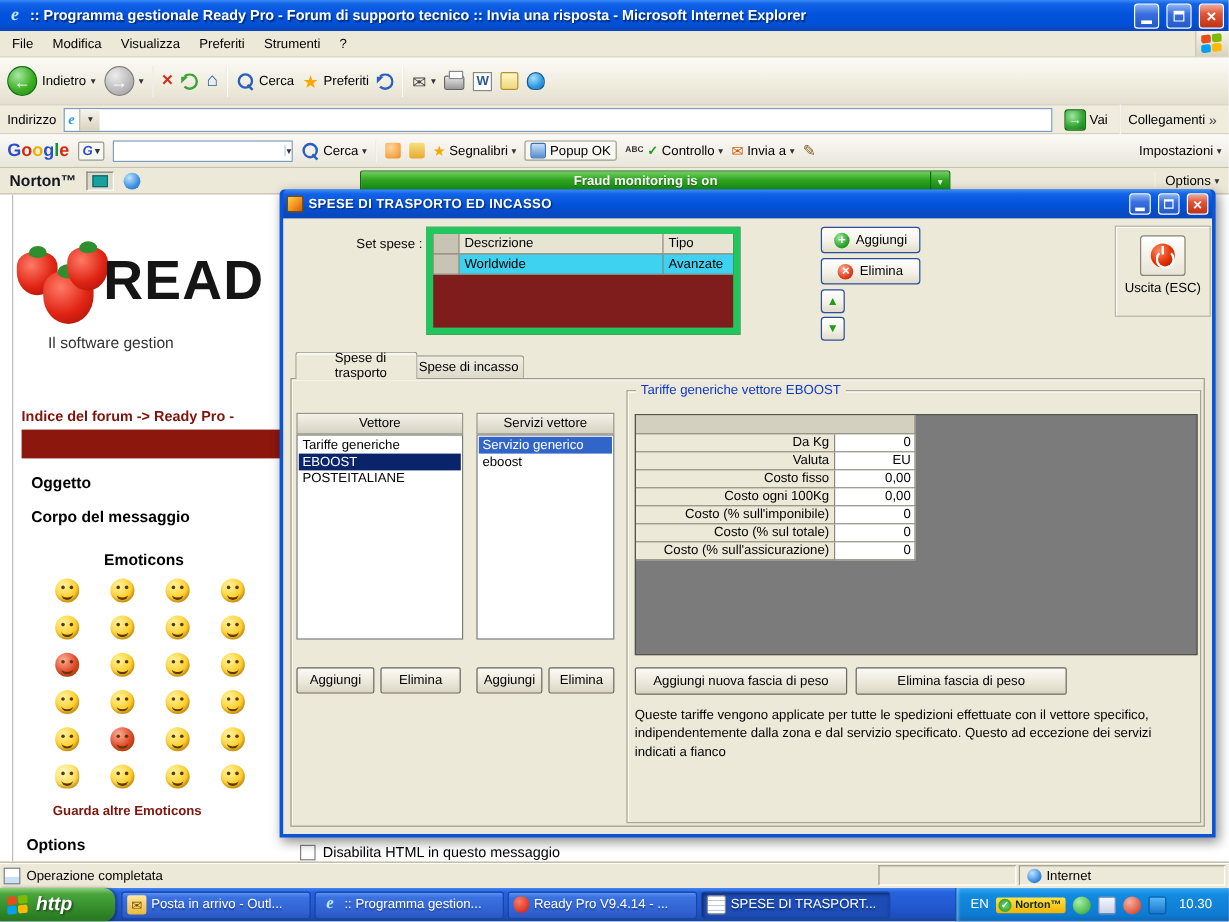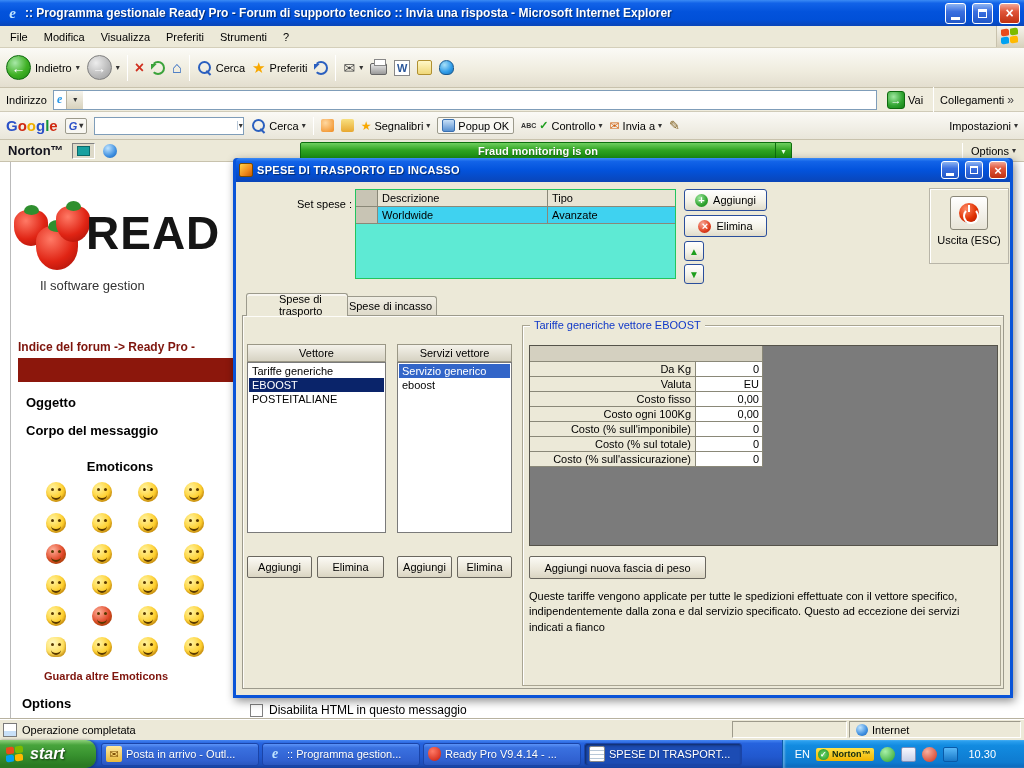--- a/index.html
+++ b/index.html
@@ -162,21 +162,21 @@
   .dicon { width:14px; height:14px; background:linear-gradient(135deg,#FFD24A 0%,#F08A1C 60%,#C85A00); border:1px solid #7A4A00; border-radius:2px; }
   .dtitle-text { flex:1; color:#fff; font-weight:bold; font-size:11px; letter-spacing:.3px; text-shadow:1px 1px 1px rgba(0,0,0,.5); }
   .dbtn { width:18px; height:18px; border-radius:3px; border:1px solid #fff; margin-left:2px; color:#fff;
     background:linear-gradient(180deg,#8DB4F2,#3A6FE0 40%,#2258C8); display:flex; align-items:center; justify-content:center; }
   .dbtn.close { background:linear-gradient(180deg,#F2A898,#E0563A 40%,#C03010); font-size:13px; font-weight:bold; }
   .dg-min { width:8px; height:3px; background:#fff; margin-top:9px; }
   .dg-max { width:8px; height:8px; border:1px solid #fff; border-top:2px solid #fff; }
   .dbody { position:relative; width:774px; height:513px; background:#ECE9D8; font-size:11px; }
 
   .set-label { position:absolute; left:18px; top:16px; width:98px; text-align:right; }
-  .set-table { position:absolute; left:119px; top:7px; width:321px; height:90px; background:#5eead4; border:1px solid #22c55e; overflow:hidden; }
+  .set-table { position:absolute; left:119px; top:7px; width:262px; height:90px; background:#7f1d1d; border:6px solid #22c55e; overflow:hidden; }
   .st-row { display:flex; height:17px; }
   .st-c0 { width:22px; background:#C8C4B4; border-right:1px solid #8A8878; border-bottom:1px solid #8A8878; }
   .st-c1 { width:170px; padding:2px 0 0 4px; background:#E8E4D4; border-right:1px solid #8A8878; border-bottom:1px solid #8A8878; overflow:hidden; white-space:nowrap; }
   .st-c2 { flex:1; padding:2px 0 0 4px; background:#E8E4D4; border-bottom:1px solid #8A8878; overflow:hidden; white-space:nowrap; }
   .st-data .st-c1, .st-data .st-c2 { background:#3FD2F0; }
 
   .xbtn { position:absolute; display:flex; align-items:center; justify-content:center; gap:5px;
     background:linear-gradient(180deg,#FFFFFF,#F4F2E8 55%,#E0DCCB); border:1px solid #2A4E9C; border-radius:3px;
     font:11px "Liberation Sans",sans-serif; }
   .ico-circ { width:13px; height:13px; border-radius:50%; color:#fff; font-size:11px; line-height:12px; text-align:center; font-weight:bold; }
@@ -245,21 +245,21 @@
   .tasks { display:flex; gap:3px; margin-left:5px; }
   .task { width:158px; height:23px; border-radius:3px; border:1px solid #1A44A8; color:#fff;
     background:linear-gradient(180deg,#5B93F8,#3A71E0 18%,#3060D0 80%,#2A56BE); display:flex; align-items:center; gap:4px; padding:0 4px; }
   .task.active { background:#1C4CB4; box-shadow:inset 1px 1px 3px rgba(0,0,0,.5); }
   .task-label { font-size:11px; white-space:nowrap; overflow:hidden; text-overflow:ellipsis; text-shadow:0 1px 1px rgba(0,0,0,.35); }
   .tico { width:16px; height:16px; flex:none; border-radius:2px; display:inline-flex; align-items:center; justify-content:center; font-size:11px; }
   .tico.mail { background:linear-gradient(#FFE9A0,#E8B93C); color:#7A4A00; }
   .tico.iee { font:italic bold 14px "Liberation Serif",serif; color:#BFE4FF; }
   .tico.berry-ico { background:radial-gradient(circle at 35% 30%,#FF7A66,#C81808); border-radius:50% 50% 60% 60%; width:13px; height:14px; }
   .tico.form { background:#fff; border:1px solid #888; background-image:repeating-linear-gradient(#fff 0 3px, #B8C8D8 3px 4px); }
-  .tray { margin-left:auto; height:28px; display:flex; align-items:center; gap:6px; padding:0 22px 0 12px; color:#fff;
+  .tray { margin-left:auto; height:28px; display:flex; align-items:center; gap:6px; padding:0 8px 0 12px; color:#fff;
     background:linear-gradient(180deg,#2FA4F2,#128BE0 20%,#0E7BD0 80%,#0A66B8); border-left:1px solid #0A5AA8; box-shadow:inset 2px 0 2px rgba(255,255,255,.3); }
   .lang { font-size:11px; }
   .norton-badge { display:flex; align-items:center; gap:3px; background:linear-gradient(#FFE24A,#F0B400); border-radius:2px; padding:1px 4px 1px 2px; }
   .ncheck { width:11px; height:11px; border-radius:50%; background:radial-gradient(#6FD66F,#1E8E1E); color:#fff; font-size:8px; line-height:11px; text-align:center; font-weight:bold; }
   .ntext { font-size:9px; font-weight:bold; color:#102A10; }
   .tray-ico { width:15px; height:15px; border-radius:2px; }
   .ti1 { background:radial-gradient(circle at 35% 30%,#A8F0A8,#28A028); border-radius:50%; }
   .ti2 { background:linear-gradient(#F8F8FF,#C8D0E8); border:1px solid #8090B8; }
   .ti3 { background:radial-gradient(circle at 35% 30%,#F8B0A0,#D03018); border-radius:50%; }
   .ti4 { background:linear-gradient(#58B8F8,#1878C8); border:1px solid #0A5AA8; }
@@ -582,34 +582,35 @@
           <div class="tlab">Costo (% sul totale)</div>
           <div class="tval">0</div>
         </div>
         <div class="trow">
           <div class="tlab">Costo (% sull'assicurazione)</div>
           <div class="tval">0</div>
         </div>
       </div>
 
       <div class="xbtn2 wa">Aggiungi nuova fascia di peso</div>
+      <div class="xbtn2 wd">Elimina fascia di peso</div>
       <div class="tnote-text">Queste tariffe vengono applicate per tutte le spedizioni effettuate con il vettore specifico, indipendentemente dalla zona e dal servizio specificato. Questo ad eccezione dei servizi indicati a fianco</div>
 
     </div>
   </div>
 
   <div class="taskbar">
     <div class="start">
       <span class="winflag">
           <i class="fr"></i>
           <i class="fg"></i>
           <i class="fb"></i>
           <i class="fy"></i>
         </span>
-      <span class="start-text">start</span>
+      <span class="start-text">http</span>
     </div>
     <div class="tasks">
       <div class="task">
         <span class="tico mail">✉</span>
         <span class="task-label">Posta in arrivo - Outl...</span>
       </div>
       <div class="task">
         <span class="tico iee">e</span>
         <span class="task-label">:: Programma gestion...</span>
       </div>

